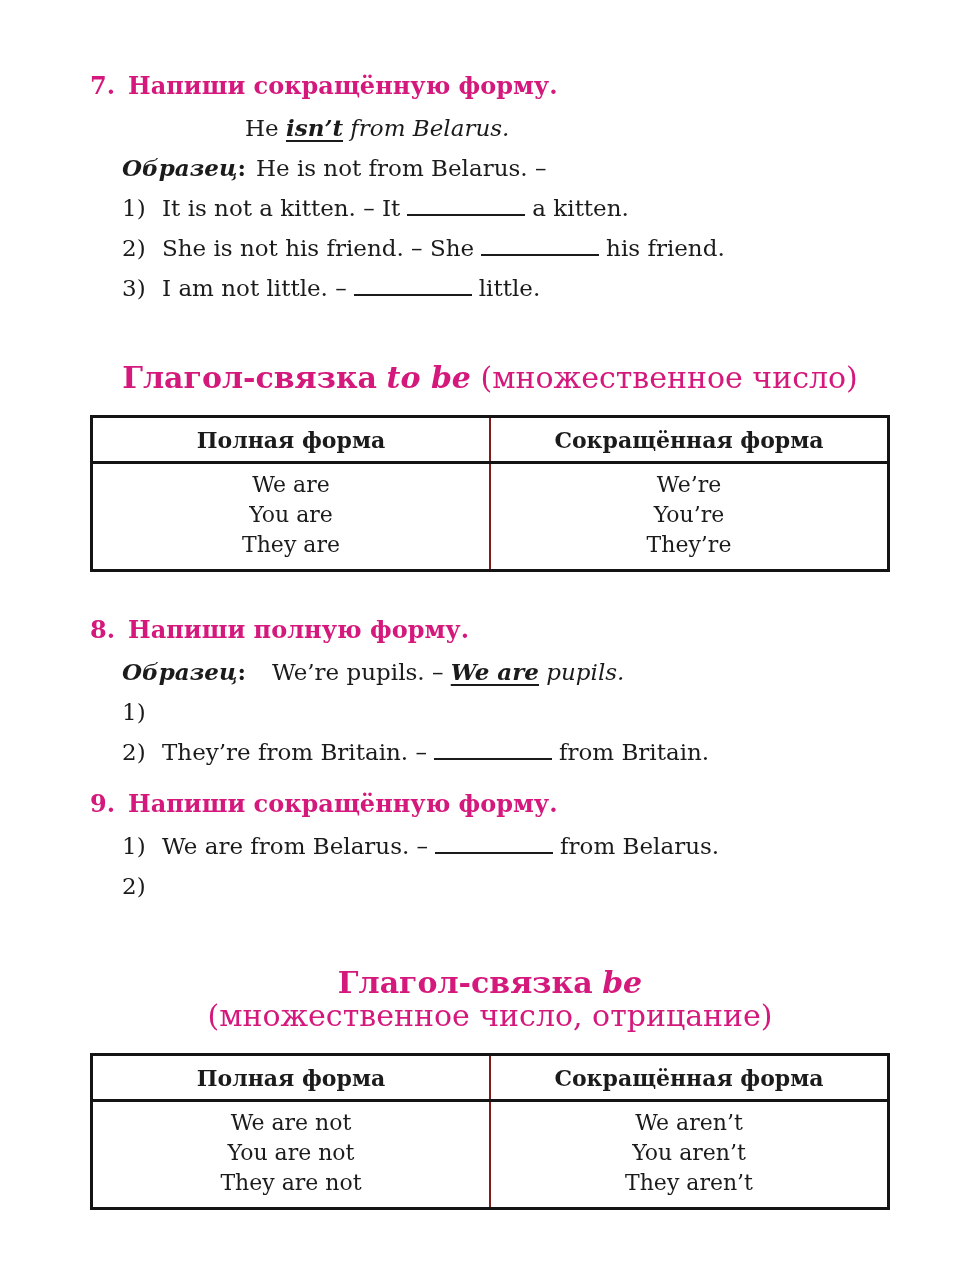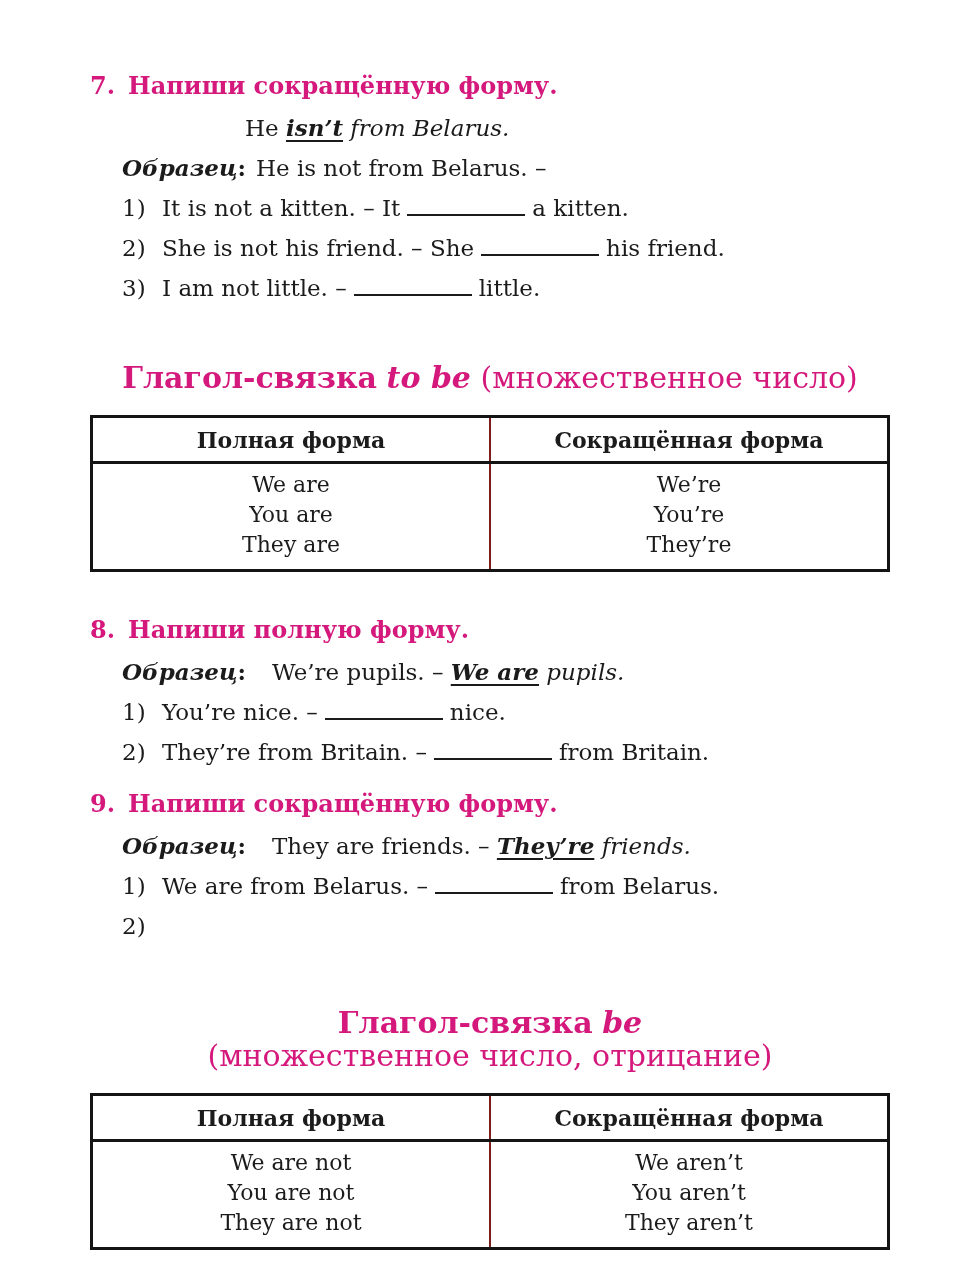--- a/index.html
+++ b/index.html
@@ -160,40 +160,34 @@
       <span>Напиши полную форму.</span>
     </div>
     <div class="ex-body">
       <div class="line">
         <span class="sample-label">Образец</span><span class="sample-colon">:</span><span class="sample-gap"></span><span>We’re pupils. –</span>
         <span class="emph">We are</span>
         <span class="ital">pupils.</span>
       </div>
       <div class="item">
         <span class="item-num">1)</span>
-        <span class="item-text"><span>You’re nice. –</span><span class="blank"></span><span>nice.</span></span>
       </div>
       <div class="item">
         <span class="item-num">2)</span>
         <span class="item-text"><span>They’re from Britain. –</span><span class="blank"></span><span>from Britain.</span></span>
       </div>
     </div>
   </div>
 
   <div class="exercise mt-ex9">
     <div class="ex-heading">
       <span>9.</span>
       <span>Напиши сокращённую форму.</span>
     </div>
     <div class="ex-body">
-      <div class="line">
-        <span class="sample-label">Образец</span><span class="sample-colon">:</span><span class="sample-gap"></span><span>They are friends. –</span>
-        <span class="emph">They’re</span>
-        <span class="ital">friends.</span>
-      </div>
       <div class="item">
         <span class="item-num">1)</span>
         <span class="item-text"><span>We are from Belarus. –</span><span class="blank"></span><span>from Belarus.</span></span>
       </div>
       <div class="item">
         <span class="item-num">2)</span>
       </div>
     </div>
   </div>
 

